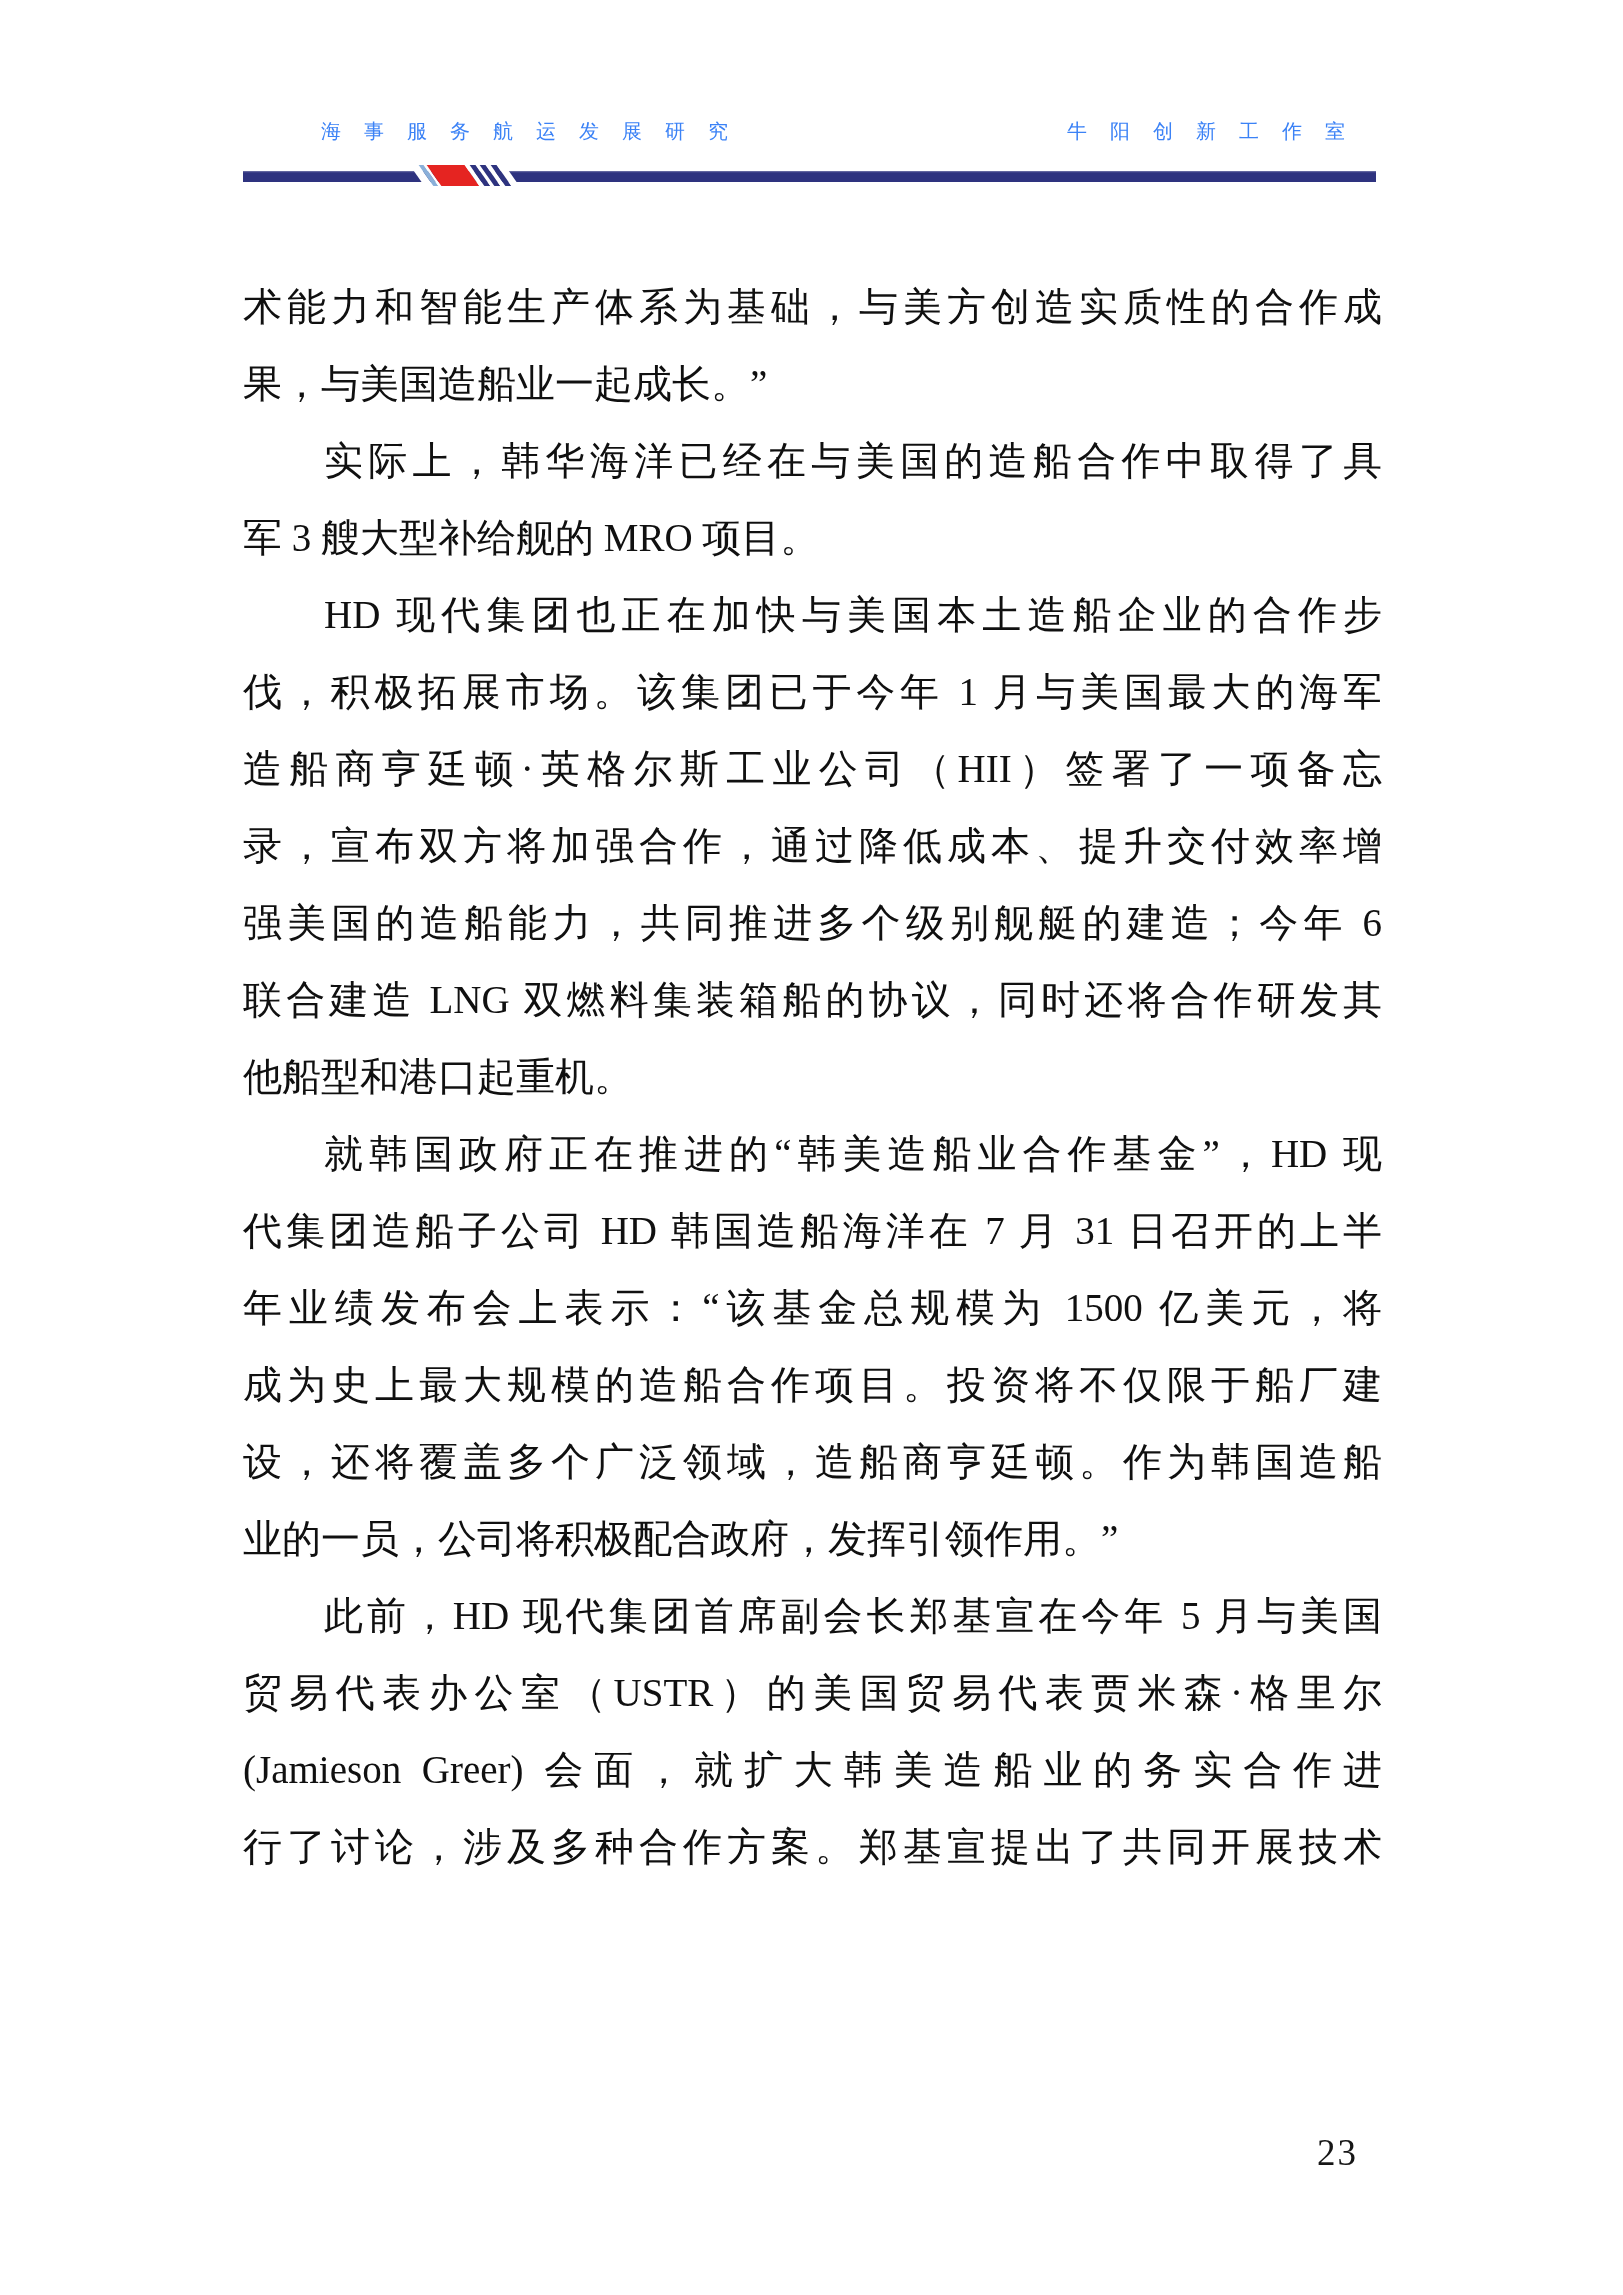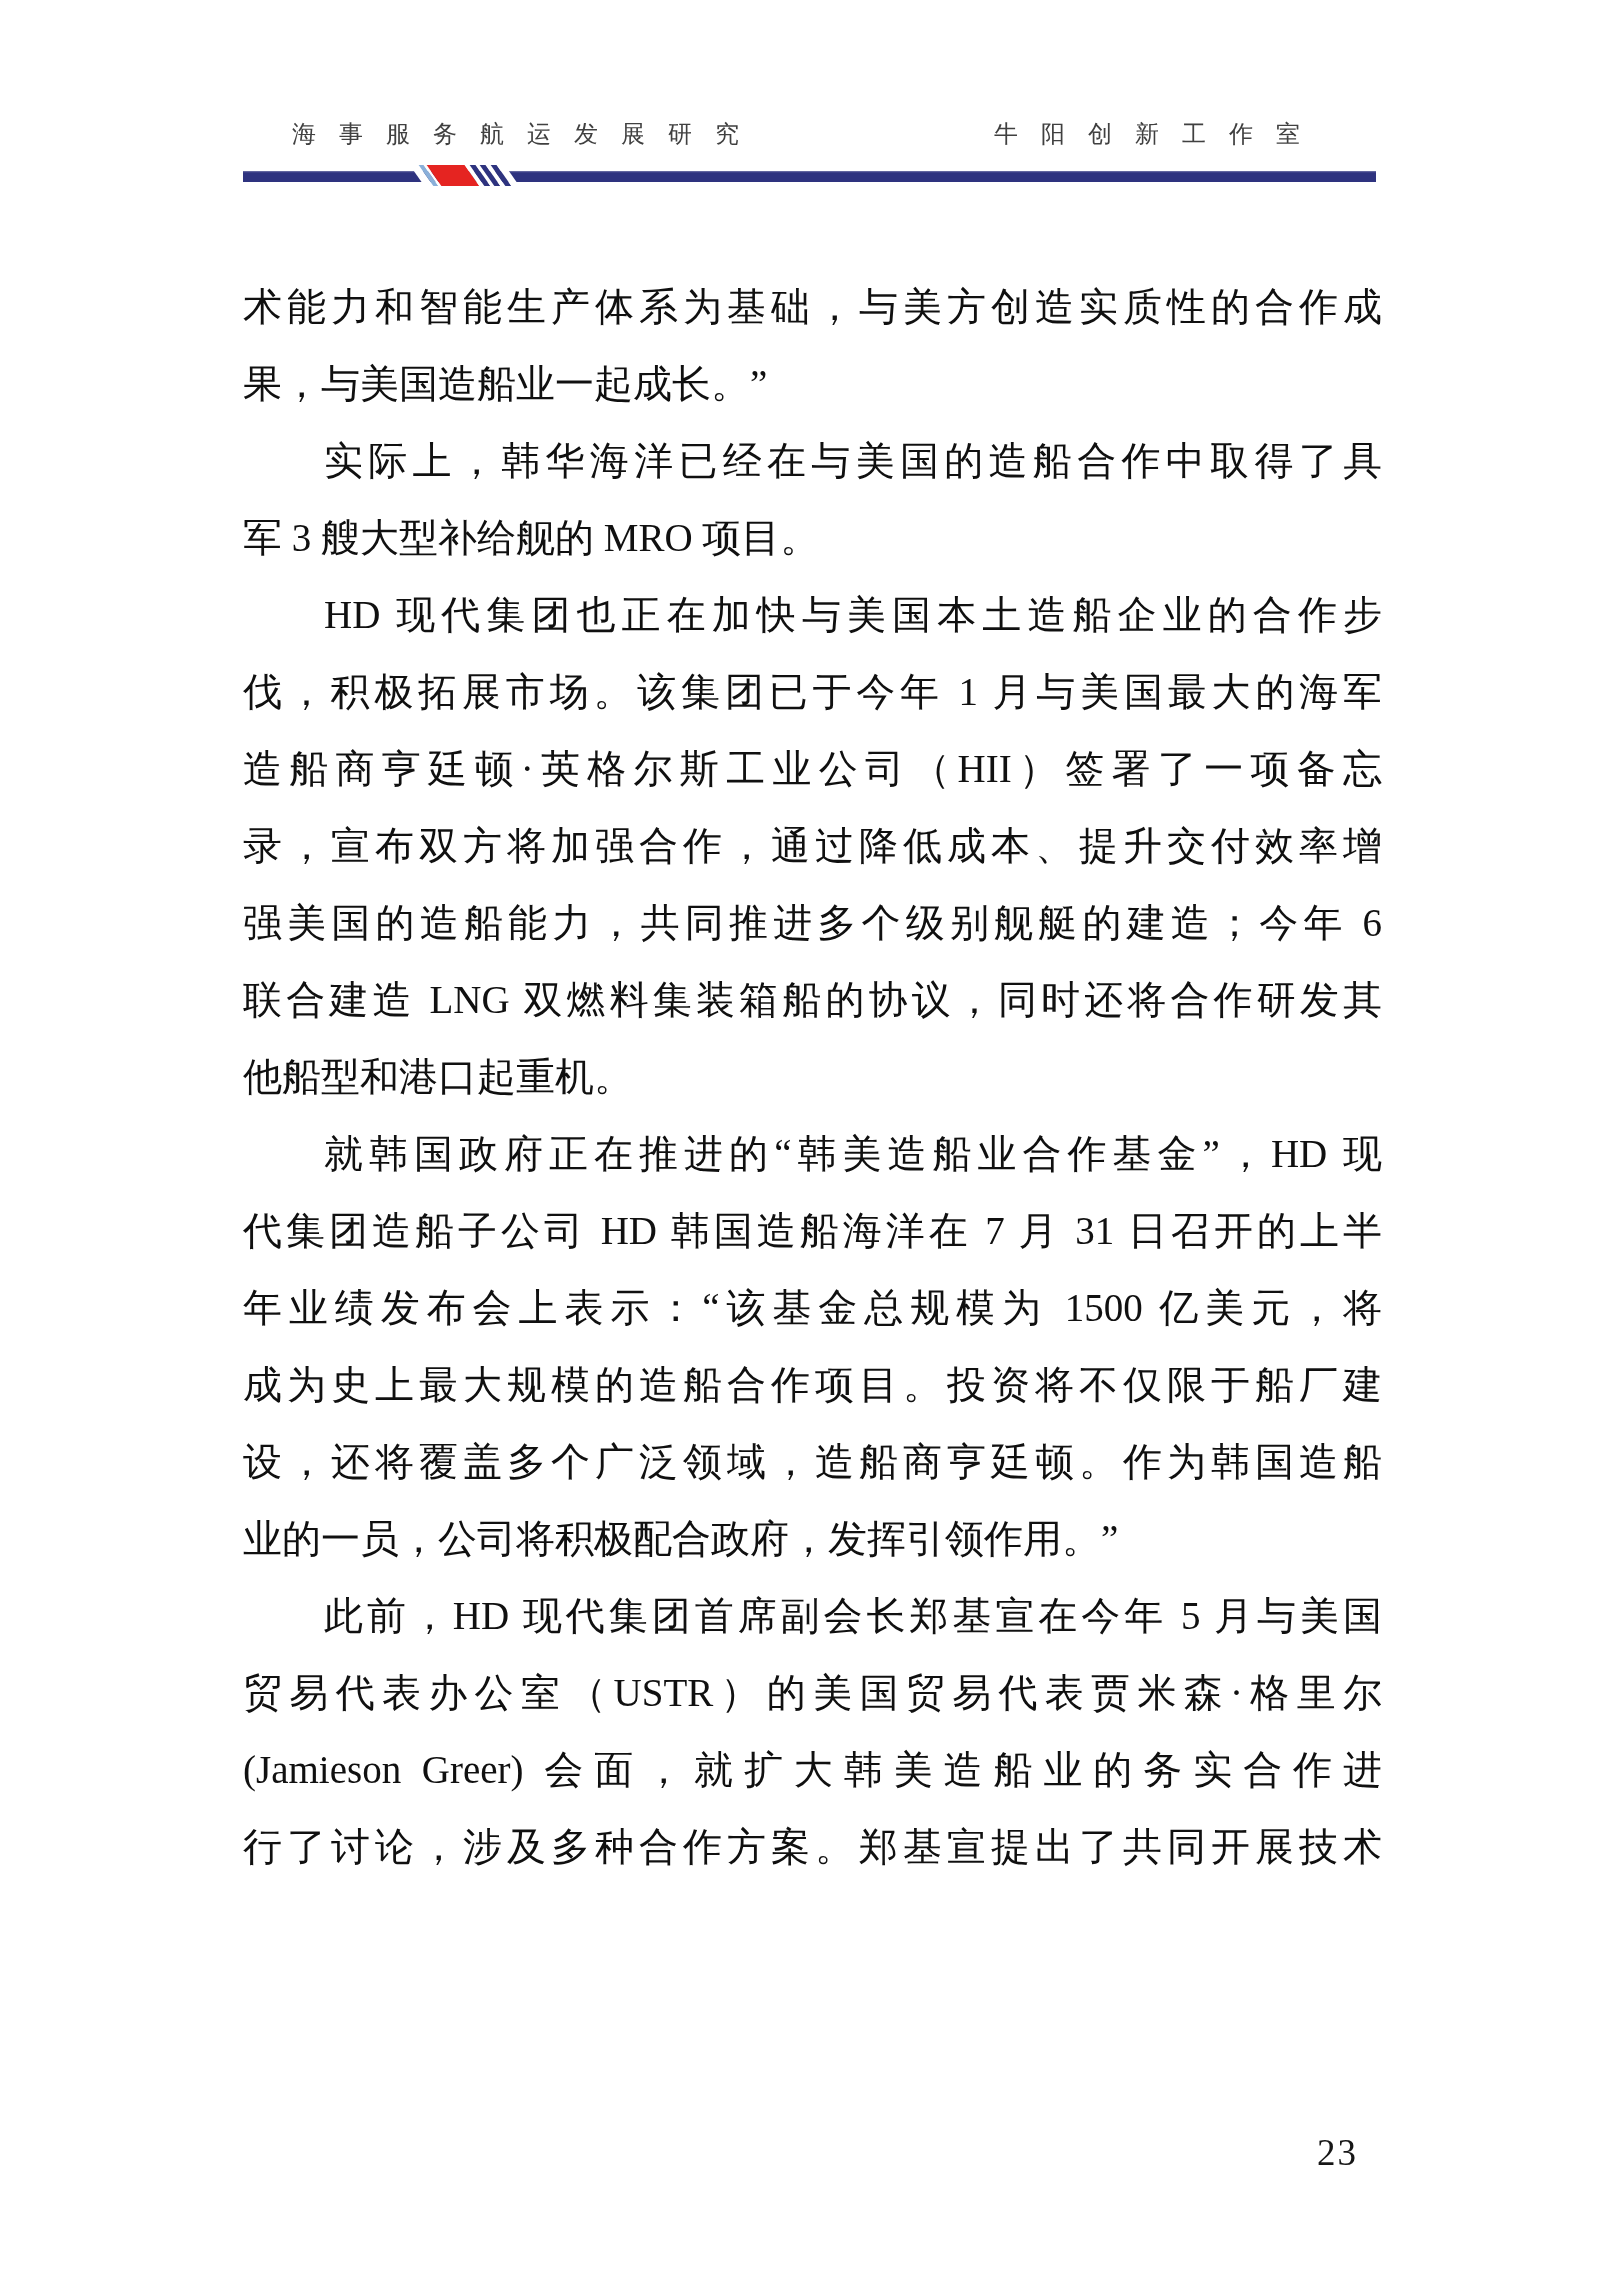--- a/index.html
+++ b/index.html
@@ -8,27 +8,28 @@
     width: 1623px;
     height: 2295px;
     background: #ffffff;
     font-family: "Liberation Serif", serif;
     color: #101010;
     overflow: hidden;
   }
   .header-title {
     position: absolute;
     top: 118px;
-    font-size: 24px;
+    font-size: 20px;
     letter-spacing: 23px;
     white-space: nowrap;
-    color: #404040;
+    color: #3b82f6;
+    margin-left: 29px;
   }
   .header-title.left  { left: 292px; }
-  .header-title.right { left: 994px; }
+  .header-title.right { left: 1038px; }
   .header-bar {
     position: absolute;
     left: 243px;
     top: 171px;
     width: 1133px;
     height: 11px;
     background: var(--navy, #2e337f);
     box-shadow: inset 0 1.3px 0 rgba(255,255,255,0.25);
   }
   .bar-deco {

